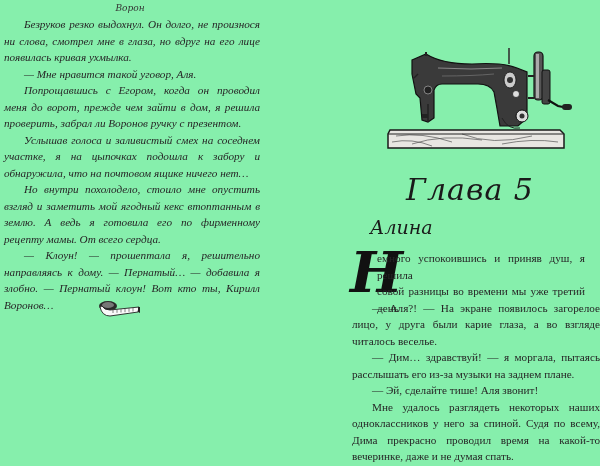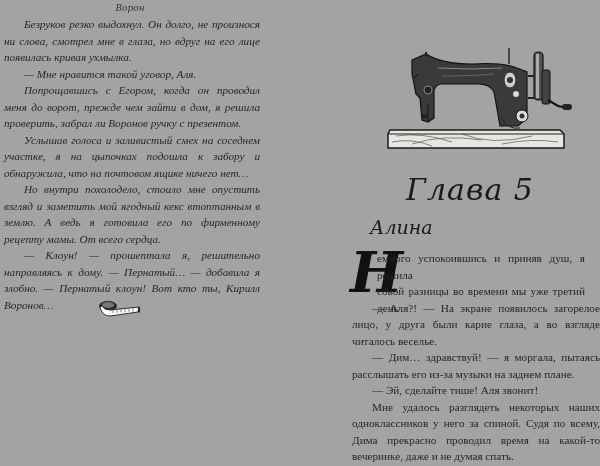--- a/index.html
+++ b/index.html
@@ -1,19 +1,19 @@
 <!DOCTYPE html>
 <html><head>
 <meta charset="utf-8">
 <style>
   * { margin: 0; padding: 0; box-sizing: border-box; }
   html, body { width: 600px; height: 466px; background: #ffffff; overflow: hidden; }
   body { font-family: "DejaVu Serif", "Liberation Serif", serif; color: #2a2a2a; position: relative; }
 
-  .spread { position: absolute; left: 0; top: 0; width: 600px; height: 466px; background: #a3a3a3; }
+  .spread { position: absolute; left: 0; top: 0; width: 600px; height: 466px; background: #86efac; }
 
   .page { position: absolute; top: 0; height: 466px; }
   .page-left { left: 0; width: 290px; }
   .page-right { left: 310px; width: 290px; margin-top: 36px; }
 
   .running-head {
     position: absolute; top: 3px; left: 0; width: 260px;
     text-align: center; font-style: italic; font-size: 9px; color: #333;
     font-family: "DejaVu Serif", serif;
   }

